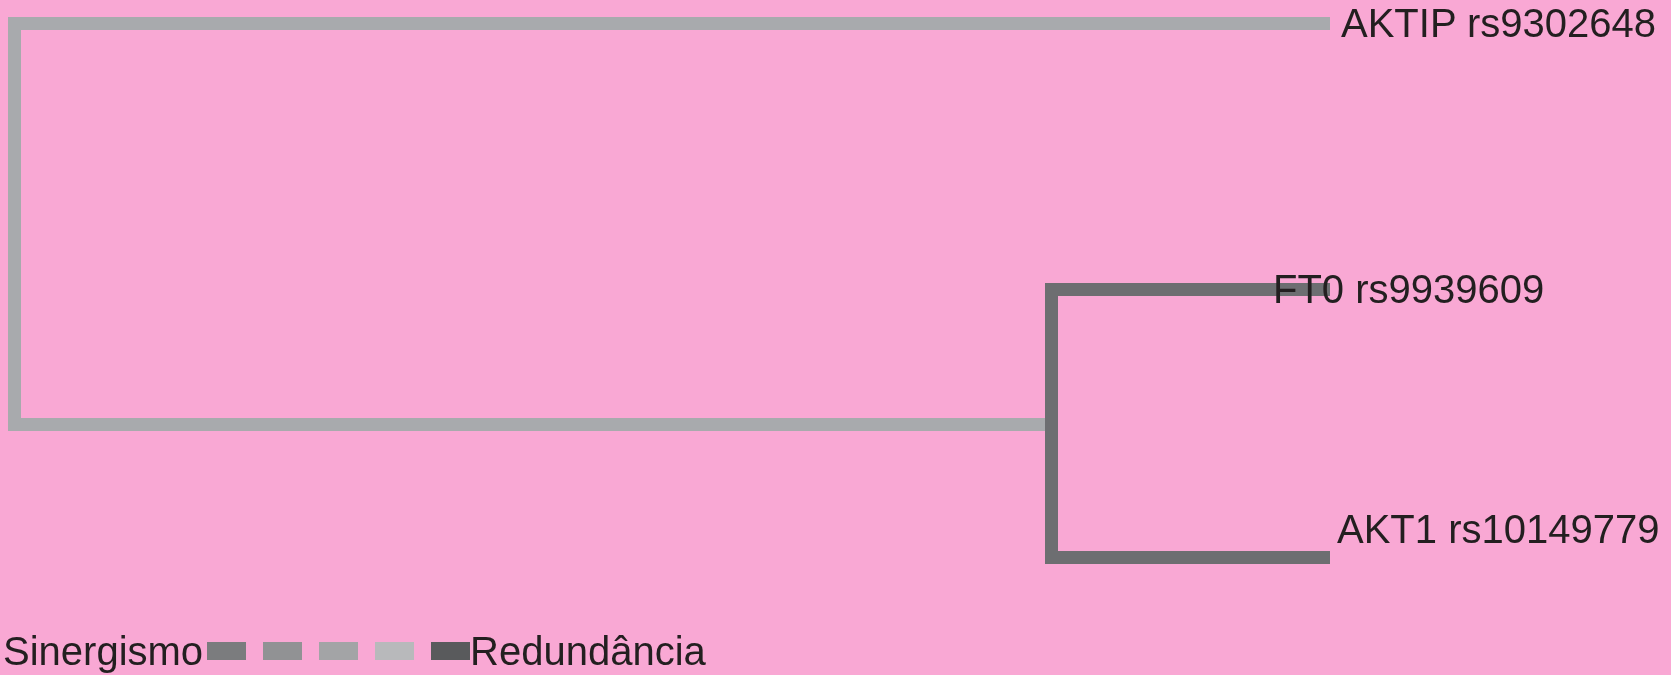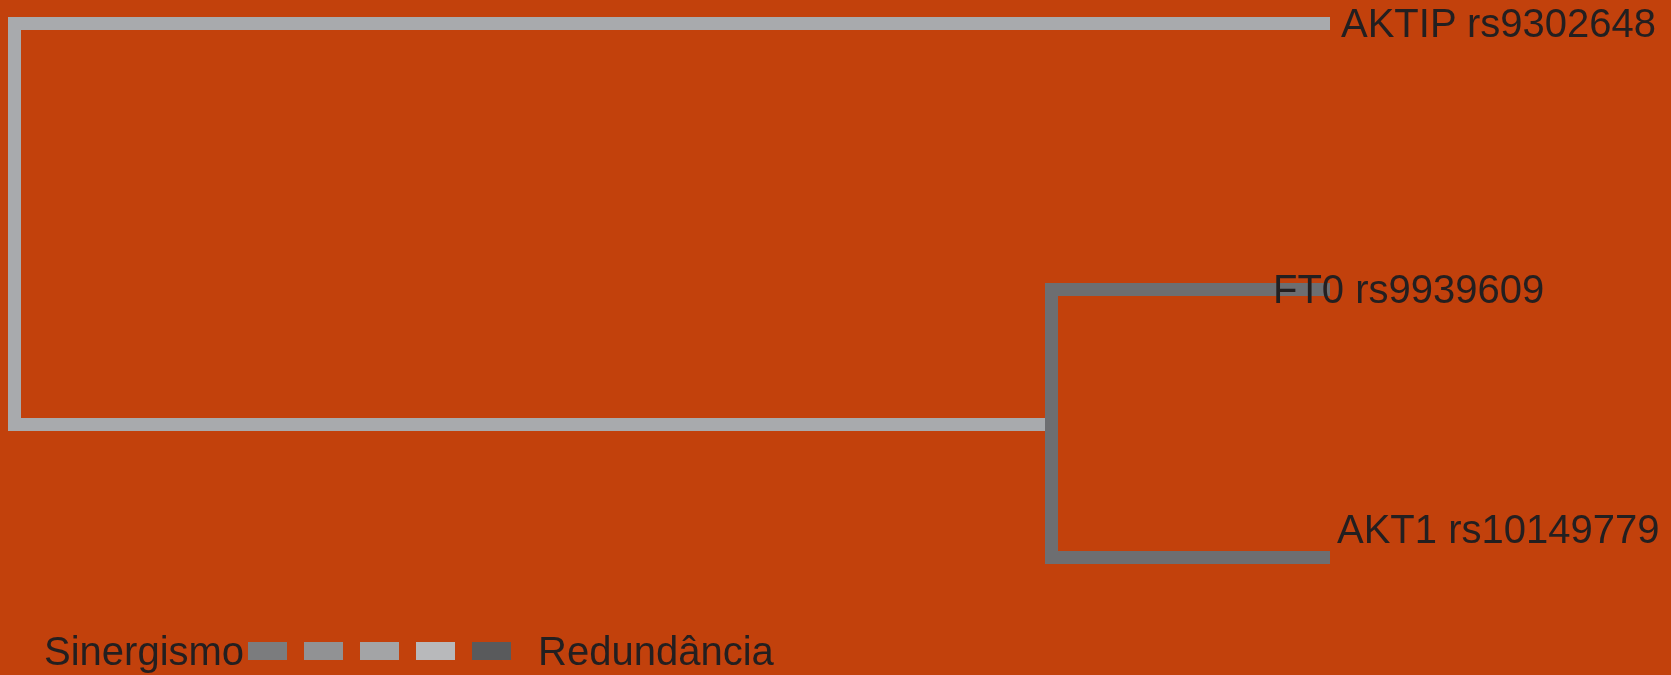--- a/index.html
+++ b/index.html
@@ -4,21 +4,21 @@
 <style>
   html, body {
     margin: 0;
     padding: 0;
     background: #ffffff;
   }
   .canvas {
     position: relative;
     width: 1671px;
     height: 675px;
-    background: #c2410c;
+    background: #f9a8d4;
     overflow: hidden;
     font-family: "Liberation Sans", sans-serif;
   }
   .branch {
     position: absolute;
   }
   
   .branch-aktip      { left: 8px;    top: 17px;  width: 1322px; height: 13px; }
   .root-vertical     { left: 8px;    top: 17px;  width: 13px;   height: 414px; }
   .root-horizontal   { left: 8px;    top: 418px; width: 1039px; height: 13px; }
@@ -44,34 +44,32 @@
     top: 628px;
     display: flex;
     align-items: center;
     height: 46px;
   }
   .legend-label {
     font-size: 40px;
     line-height: 46px;
     color: #231f20;
     white-space: nowrap;
-    margin-left: 41px;
   }
   .legend-swatches {
     display: flex;
     gap: 17px;
     margin-left: 4px;
   }
   .legend-swatch {
     width: 39px;
     height: 18px;
     display: inline-block;
   }
   .legend-label-right {
-    margin-left: 27px;
     text-align: center;
   }
 </style>
 </head>
 <body>
 
 <div class="canvas">
 
   <div class="branch branch-aktip" style="background-color: rgb(168, 170, 173);"></div>
   <div class="branch root-vertical" style="background-color: rgb(168, 170, 173);"></div>

